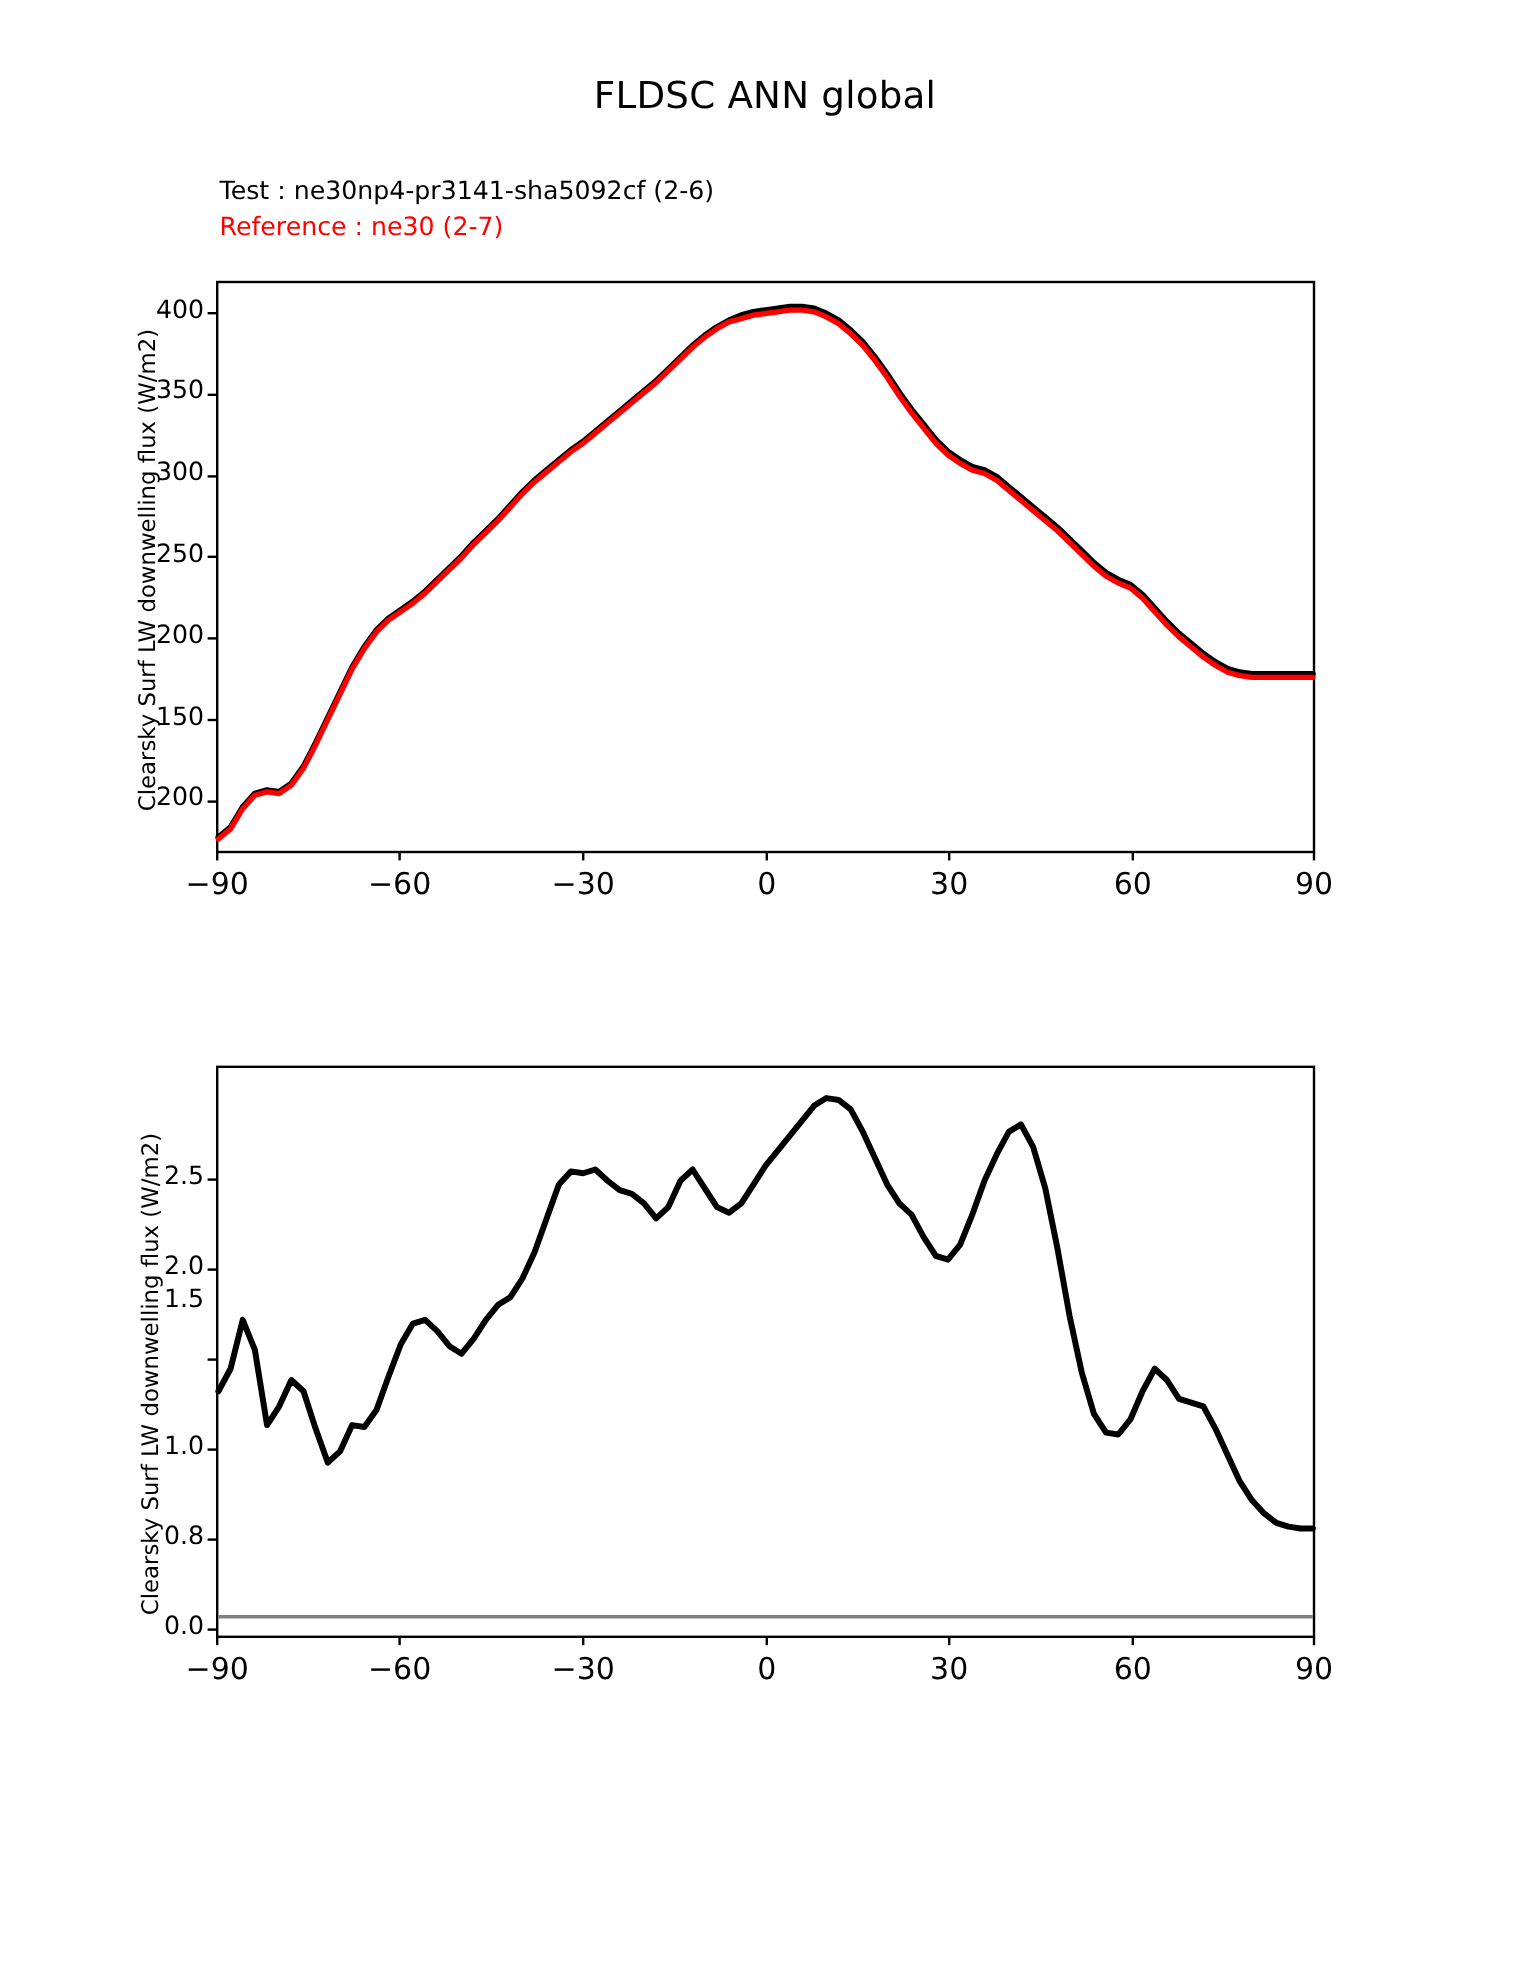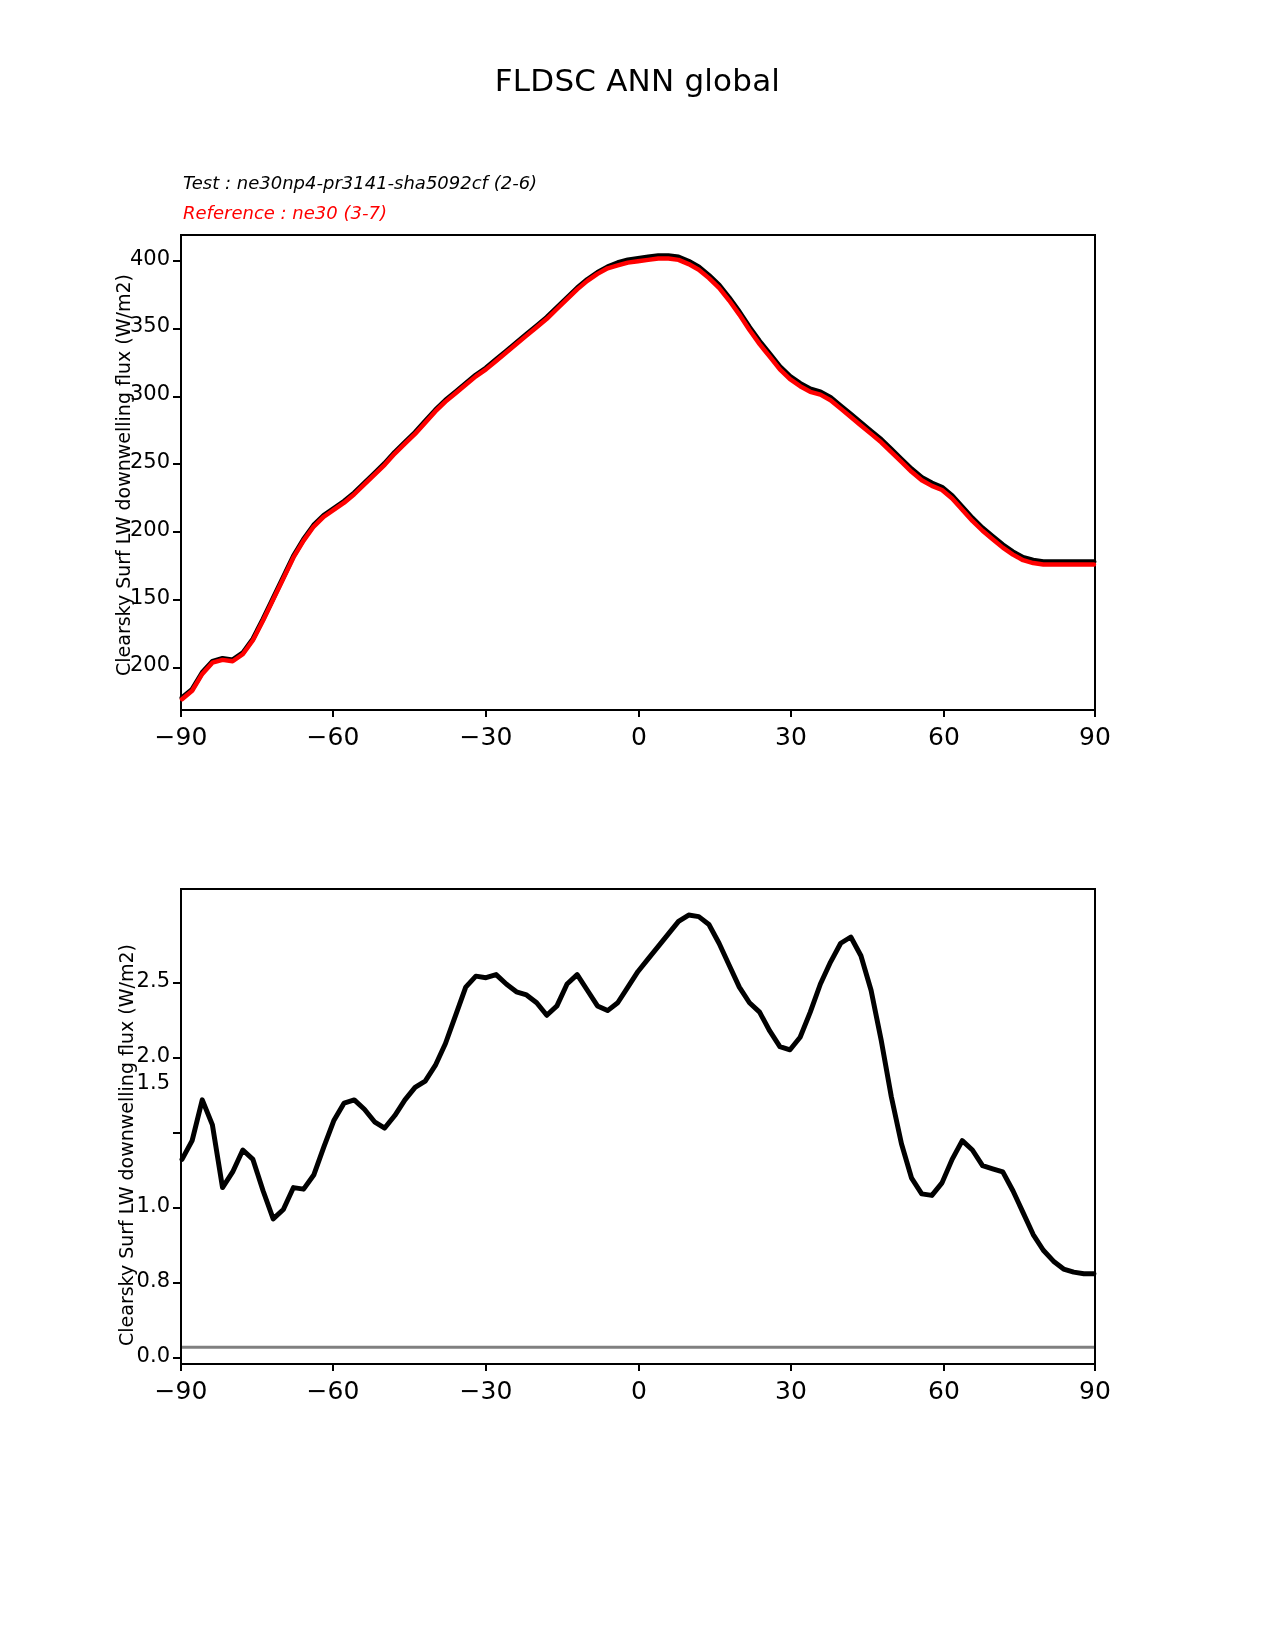--- a/index.html
+++ b/index.html
@@ -37,24 +37,23 @@
     top: 234px;
     width: 916px;
     height: 477px;
     border: 2px solid #000;
     box-sizing: border-box;
     background: #fff;
   }
   .legend-block {
     position: absolute;
     left: 183px;
-    top: 168px;
-    font-size: 18px;
+    top: 144px;
+    font-size: 21px;
     line-height: 30px;
-    font-style: italic;
   }
   .legend-test { color: #000000; }
   .legend-ref { color: #ff0000; }
 
   .ylabel {
     position: absolute;
     font-size: 19px;
     transform-origin: 0 0;
     transform: rotate(-90deg);
     white-space: nowrap;
@@ -122,21 +121,21 @@
 </style>
 </head>
 <body>
 
 <div class="figure">
 
   <div class="fig-title">FLDSC ANN global</div>
 
   <div class="legend-block">
     <div class="legend-test">Test : ne30np4-pr3141-sha5092cf (2-6)</div>
-    <div class="legend-ref">Reference : ne30 (3-7)</div>
+    <div class="legend-ref">Reference : ne30 (2-7)</div>
   </div>
 
   <div class="ylabel" id="ylabel1">Clearsky Surf LW downwelling flux (W/m2)</div>
 
   <div class="panel1">
     <svg class="plot" id="svg1" viewBox="0 0 916 477" preserveAspectRatio="none">
         <path d="M0.00,465.68L10.18,457.18L20.36,440.20L30.53,428.88L40.71,426.04L50.89,427.46L61.07,420.38L71.24,406.23L81.42,386.41L91.60,365.18L101.78,343.95L111.96,322.72L122.13,305.73L132.31,291.58L142.49,281.67L152.67,274.59L162.84,267.52L173.02,259.02L183.20,249.12L193.38,239.21L203.56,229.30L213.73,217.98L223.91,208.07L234.09,198.16L244.27,186.84L254.44,175.51L264.62,165.61L274.80,157.11L284.98,148.62L295.16,140.13L305.33,133.05L315.51,124.56L325.69,116.07L335.87,107.57L346.04,99.08L356.22,90.59L366.40,82.09L376.58,72.19L386.76,62.28L396.93,52.37L407.11,43.88L417.29,36.80L427.47,31.14L437.64,26.89L447.82,24.06L458.00,22.65L468.18,21.23L478.36,19.82L488.53,19.82L498.71,21.23L508.89,25.48L519.07,31.14L529.24,39.63L539.42,49.54L549.60,62.28L559.78,76.43L569.96,92.00L580.13,106.16L590.31,118.90L600.49,131.64L610.67,141.54L620.84,148.62L631.02,154.28L641.20,157.11L651.38,162.77L661.56,171.27L671.73,179.76L681.91,188.25L692.09,196.74L702.27,205.24L712.44,215.15L722.62,225.05L732.80,234.96L742.98,243.45L753.16,249.12L763.33,253.36L773.51,261.85L783.69,273.18L793.87,284.50L804.04,294.41L814.22,302.90L824.40,311.39L834.58,318.47L844.76,324.13L854.93,326.96L865.11,328.38L875.29,328.38L885.47,328.38L895.64,328.38L905.82,328.38L916.00,328.38" fill="none" stroke="#000000" stroke-width="5" stroke-linejoin="round" stroke-linecap="round"></path>
         <path d="M0.00,467.09L10.18,458.60L20.36,441.61L30.53,430.29L40.71,427.46L50.89,428.88L61.07,421.80L71.24,407.64L81.42,387.83L91.60,366.60L101.78,345.36L111.96,324.13L122.13,307.15L132.31,292.99L142.49,283.09L152.67,276.01L162.84,268.93L173.02,260.44L183.20,250.53L193.38,240.62L203.56,230.72L213.73,219.39L223.91,209.48L234.09,199.58L244.27,188.25L254.44,176.93L264.62,167.02L274.80,158.53L284.98,150.04L295.16,141.54L305.33,134.47L315.51,125.97L325.69,117.48L335.87,108.99L346.04,100.50L356.22,92.00L366.40,83.51L376.58,73.60L386.76,63.69L396.93,53.79L407.11,45.29L417.29,38.22L427.47,32.55L437.64,29.72L447.82,26.89L458.00,25.48L468.18,24.06L478.36,22.65L488.53,22.65L498.71,24.06L508.89,28.31L519.07,33.97L529.24,42.46L539.42,52.37L549.60,65.11L559.78,79.26L569.96,94.83L580.13,108.99L590.31,121.73L600.49,134.47L610.67,144.37L620.84,151.45L631.02,157.11L641.20,159.94L651.38,165.61L661.56,174.10L671.73,182.59L681.91,191.08L692.09,199.58L702.27,208.07L712.44,217.98L722.62,227.88L732.80,237.79L742.98,246.28L753.16,251.95L763.33,256.19L773.51,264.69L783.69,276.01L793.87,287.33L804.04,297.24L814.22,305.73L824.40,314.23L834.58,321.30L844.76,326.96L854.93,329.80L865.11,331.21L875.29,331.21L885.47,331.21L895.64,331.21L905.82,331.21L916.00,331.21" fill="none" stroke="#ff0000" stroke-width="4.5" stroke-linejoin="round" stroke-linecap="round"></path>
       </svg>
   </div>

